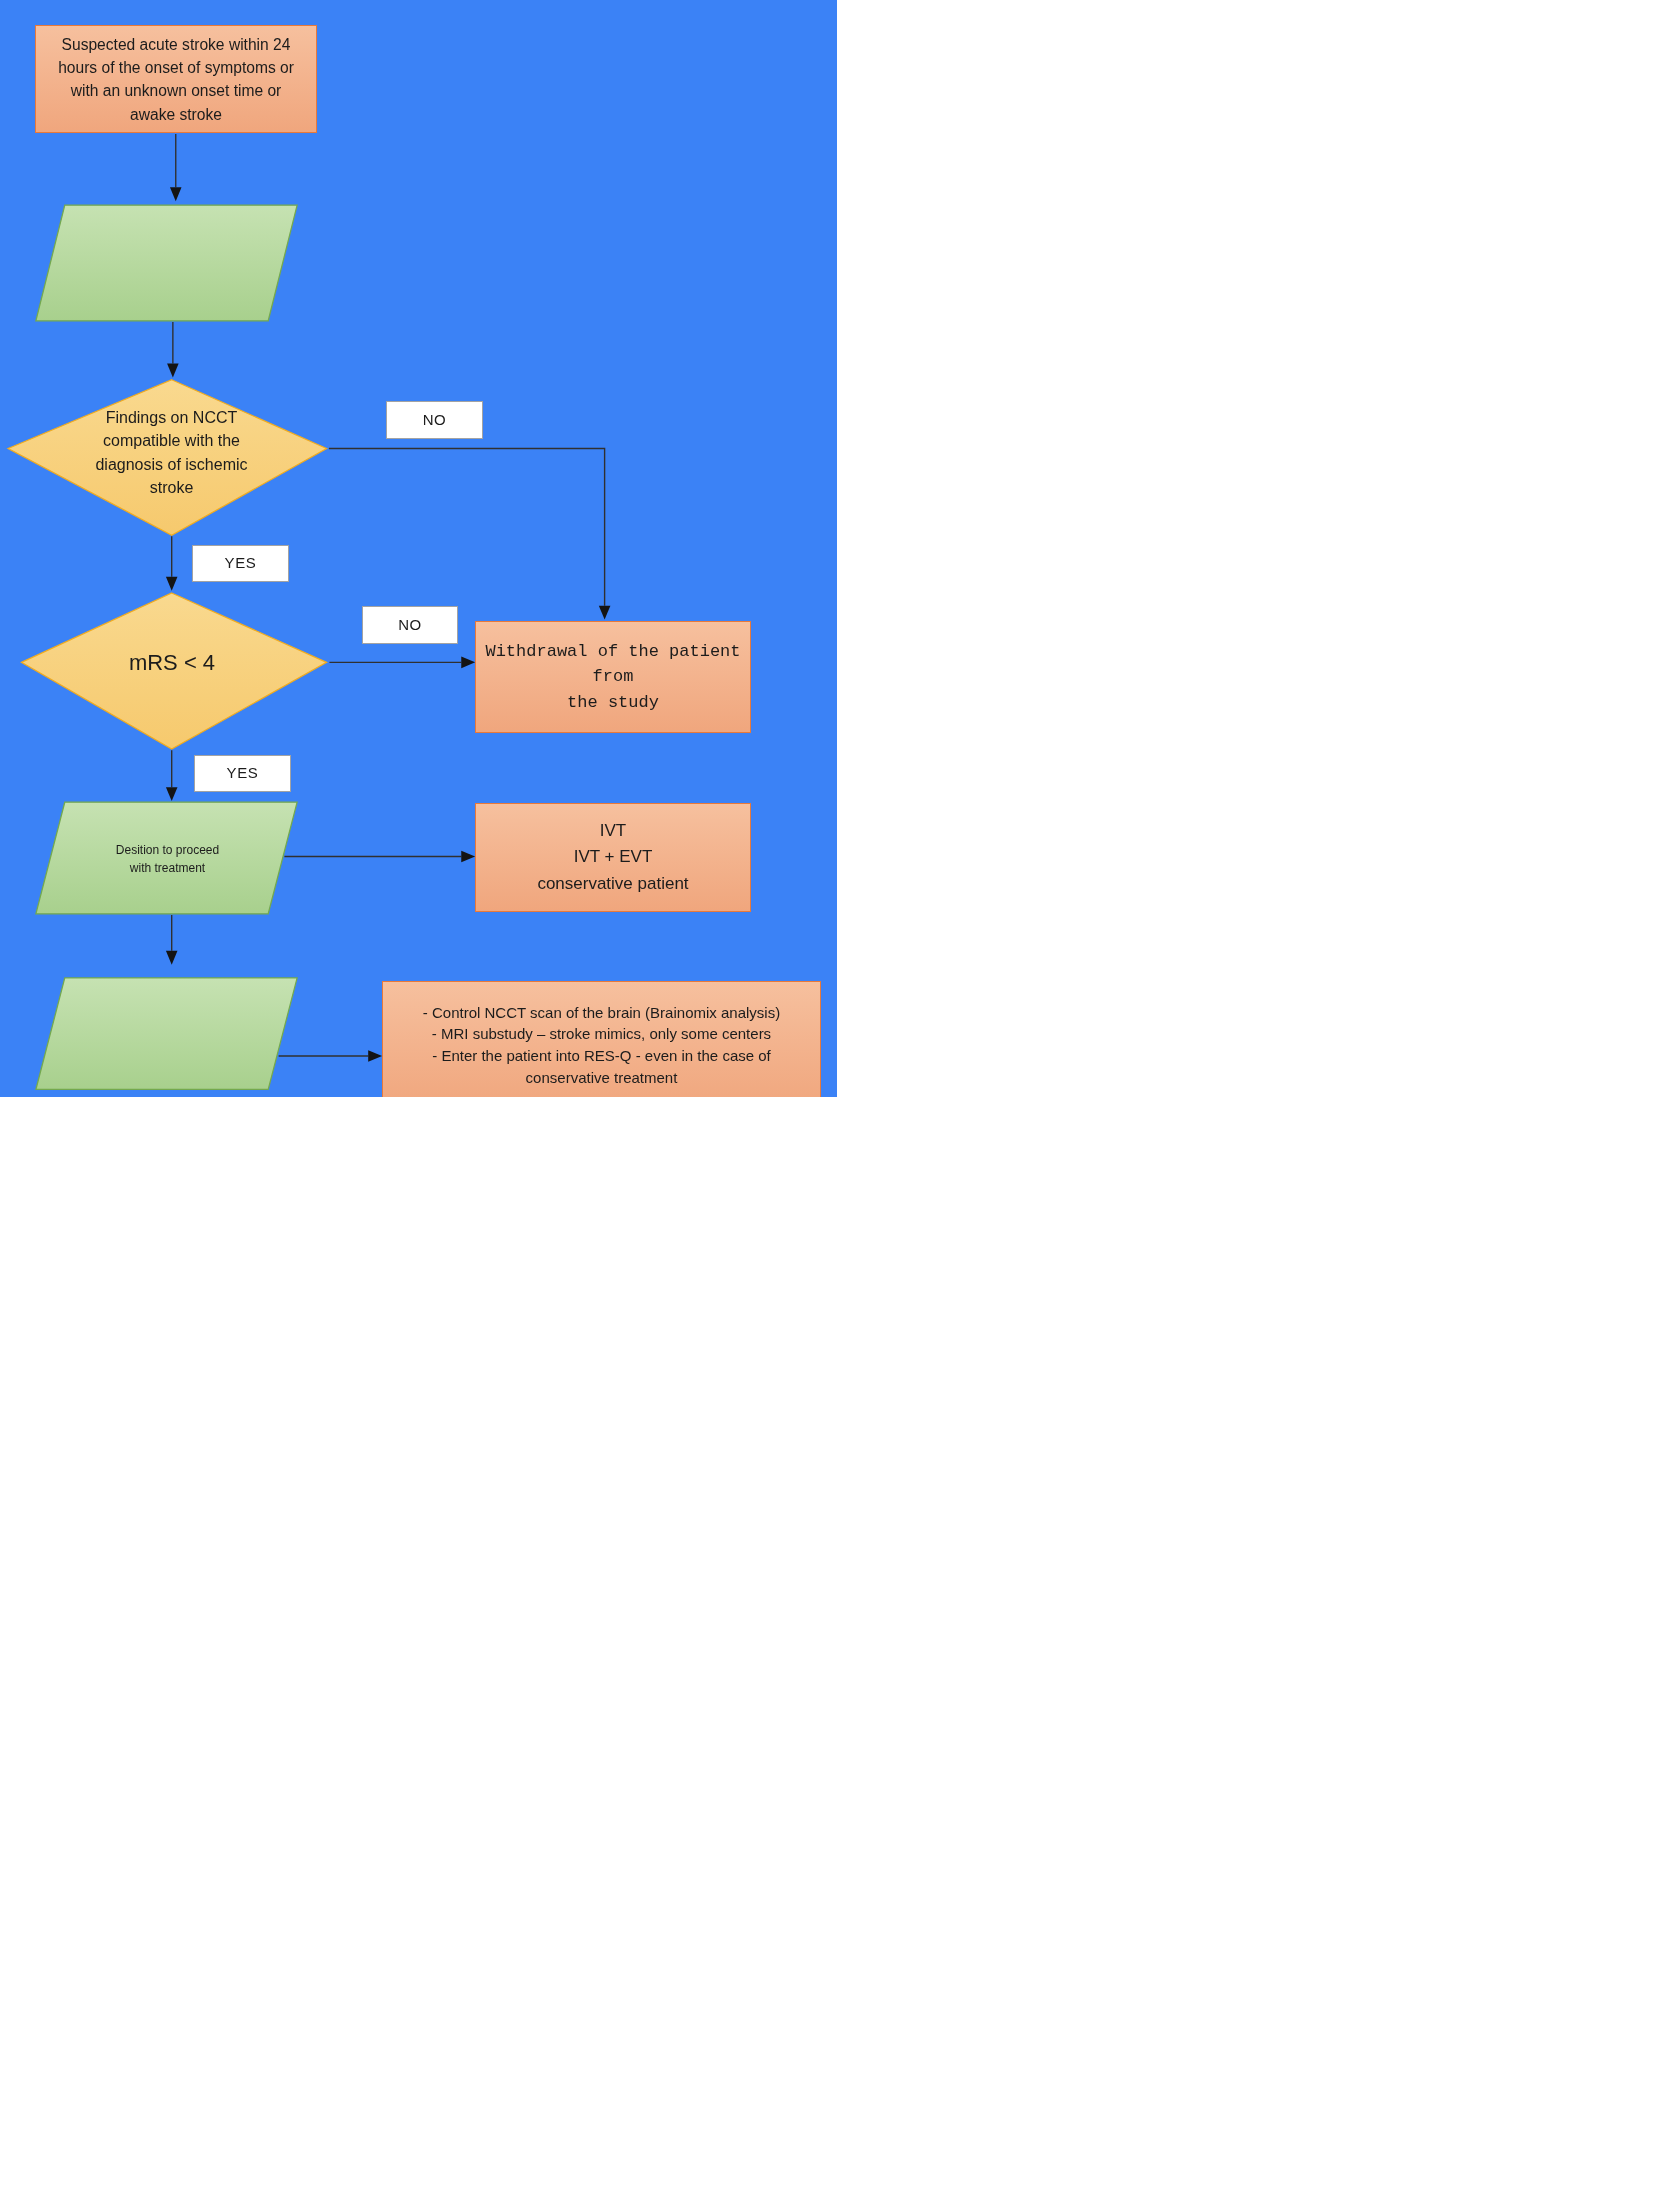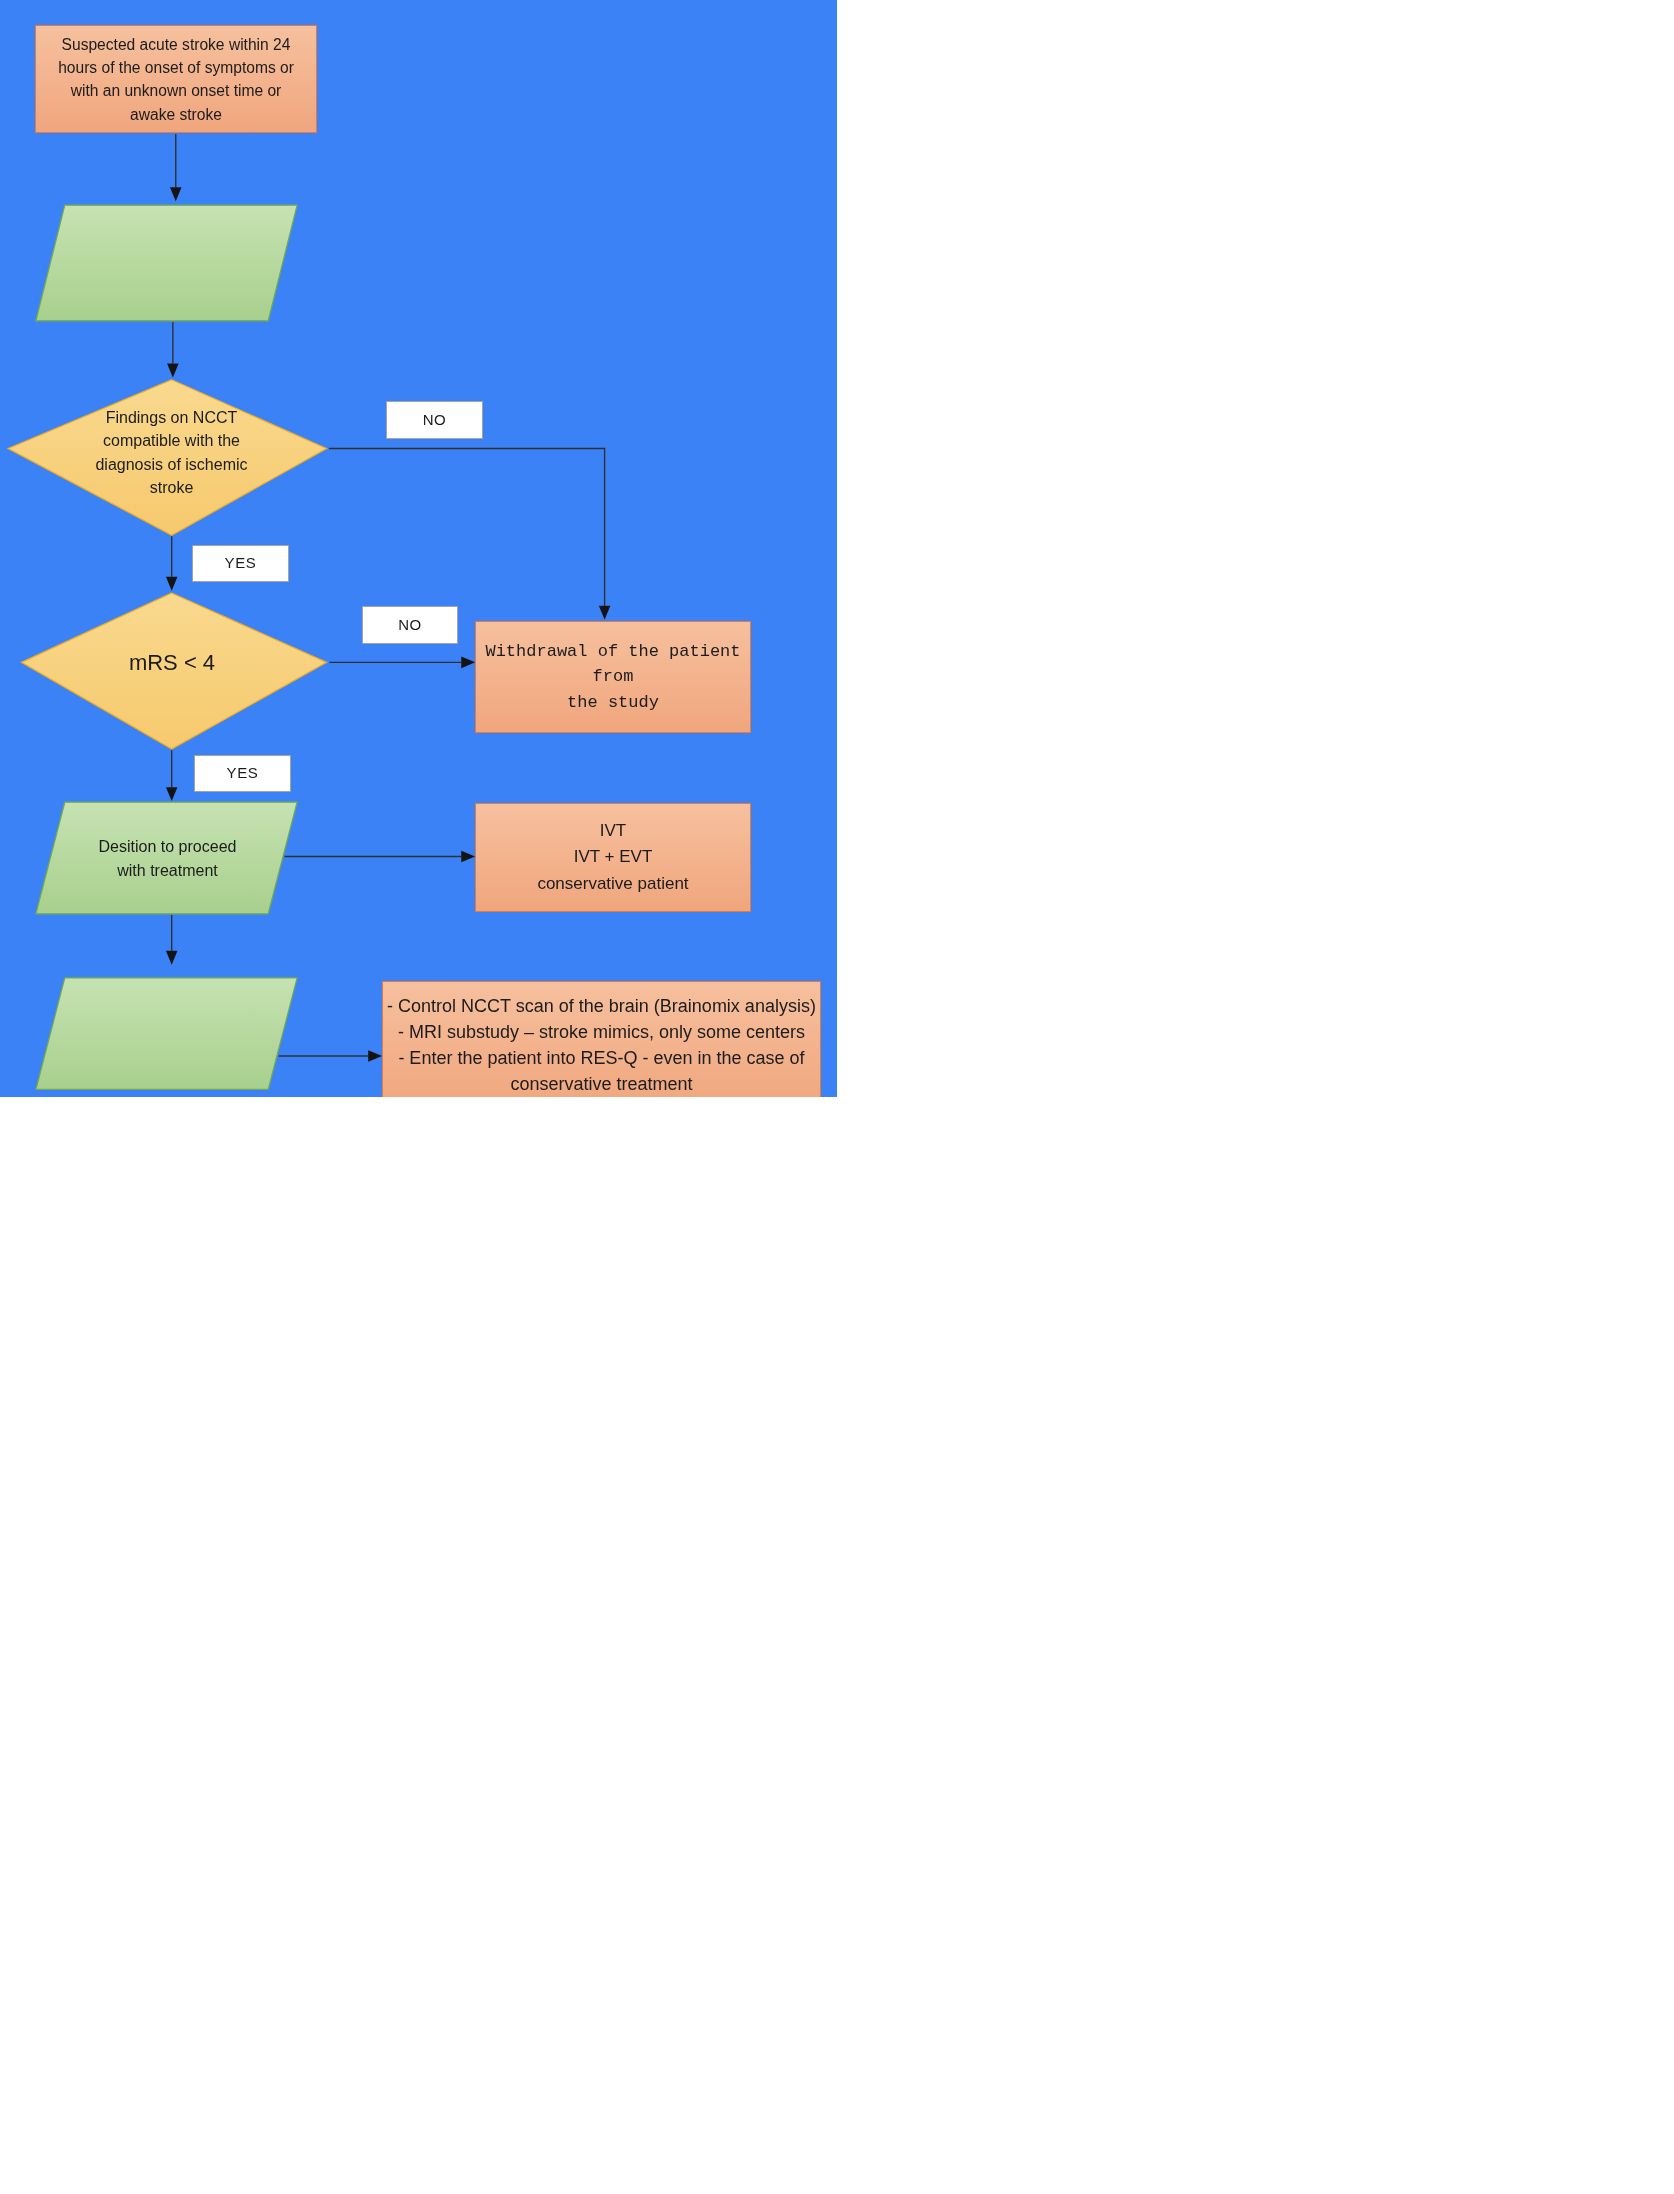--- a/index.html
+++ b/index.html
@@ -39,26 +39,26 @@
     align-items:center;
     justify-content:center;
     text-align:center;
     white-space:pre-line;
     pointer-events:none;
   }
   
   #box-suspected   {left:35px;  top:25.4px;   width:282px; height:108px; font-size:15.6px;}
   #box-withdrawal  {left:475px; top:621px; width:276px; height:112px; font-size:17px;font-family:Liberation Mono, monospace;}
   #box-ivt         {left:475px; top:803px; width:276px; height:109px; font-size:17px; line-height:1.55;}
-  #box-final       {left:382px; top:981px; width:439px; height:128px; font-size:18px; line-height:1.45;}
+  #box-final       {left:382px; top:981px; width:439px; height:128px; font-size:15px; line-height:1.45;}
   
   #lbl-ct       {left:69px; top:223px;  width:197px; height:81px; font-size:18px; line-height:1.5;}
   #lbl-ncct     {left:78px; top:398px;  width:187px; height:109px; font-size:16px; line-height:1.45;}
   #lbl-mrs      {left:84px; top:638px; width:176px; height:49px;  font-size:22px;}
-  #lbl-decision {left:69px; top:818px; width:197px; height:81px; font-size:16px; line-height:1.5;}
+  #lbl-decision {left:69px; top:818px; width:197px; height:81px; font-size:12px; line-height:1.5;}
   #lbl-after    {left:69px; top:994px; width:197px; height:81px; font-size:18px;}
   
   #no1 {left:386px; top:401px;  width:97px; height:38px;}
   #yes1{left:192px; top:545px;  width:97px; height:37px;}
   #no2 {left:362px; top:606px; width:96px; height:38px;}
   #yes2{left:194px; top:755px; width:97px; height:37px;}
 
   .shape{stroke-linejoin:miter;}
   .para{fill:url(#gGreen);  stroke:#74a94e; stroke-width:2.2;}
   .diam{fill:url(#gYellow); stroke:#f2ac1f; stroke-width:2.2;}

